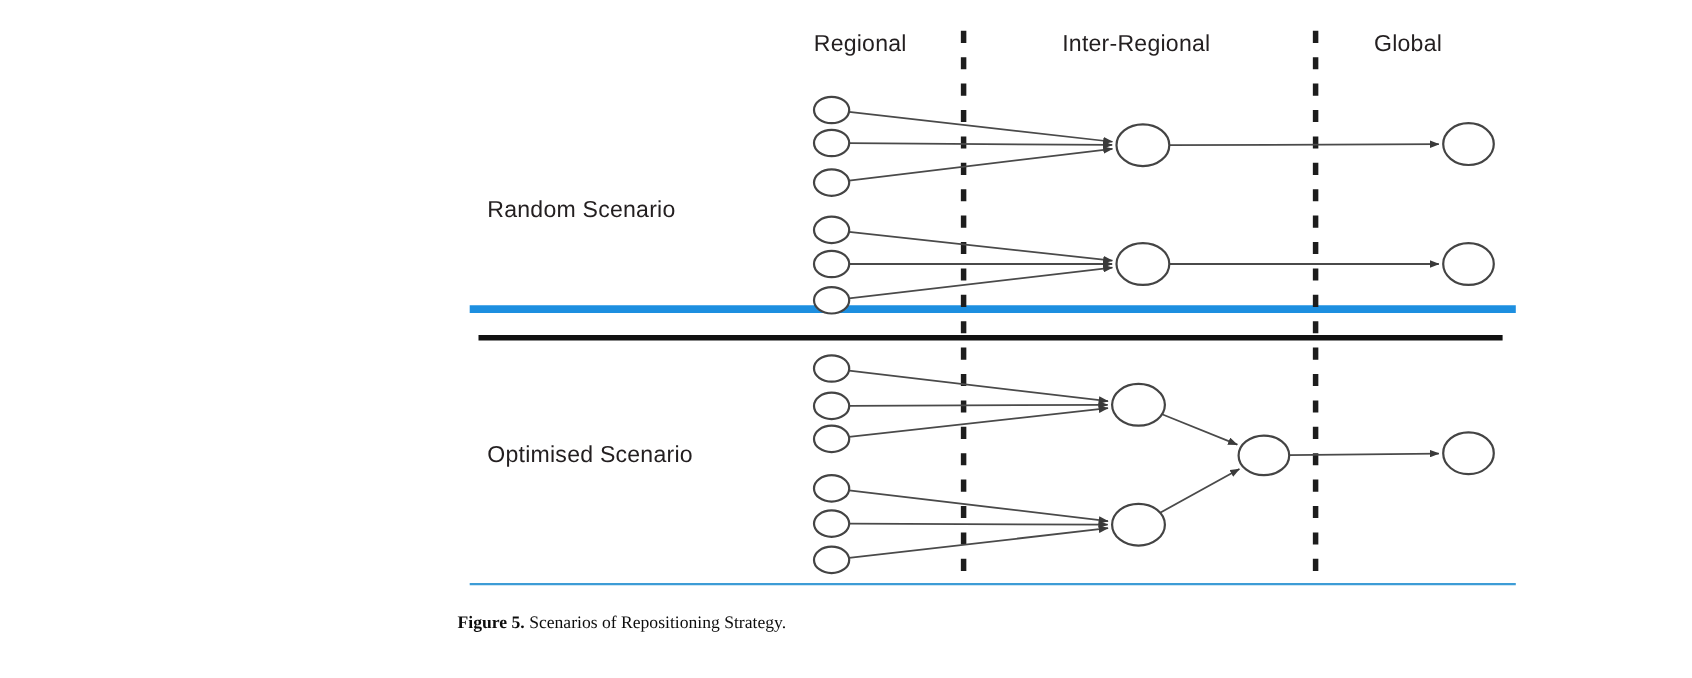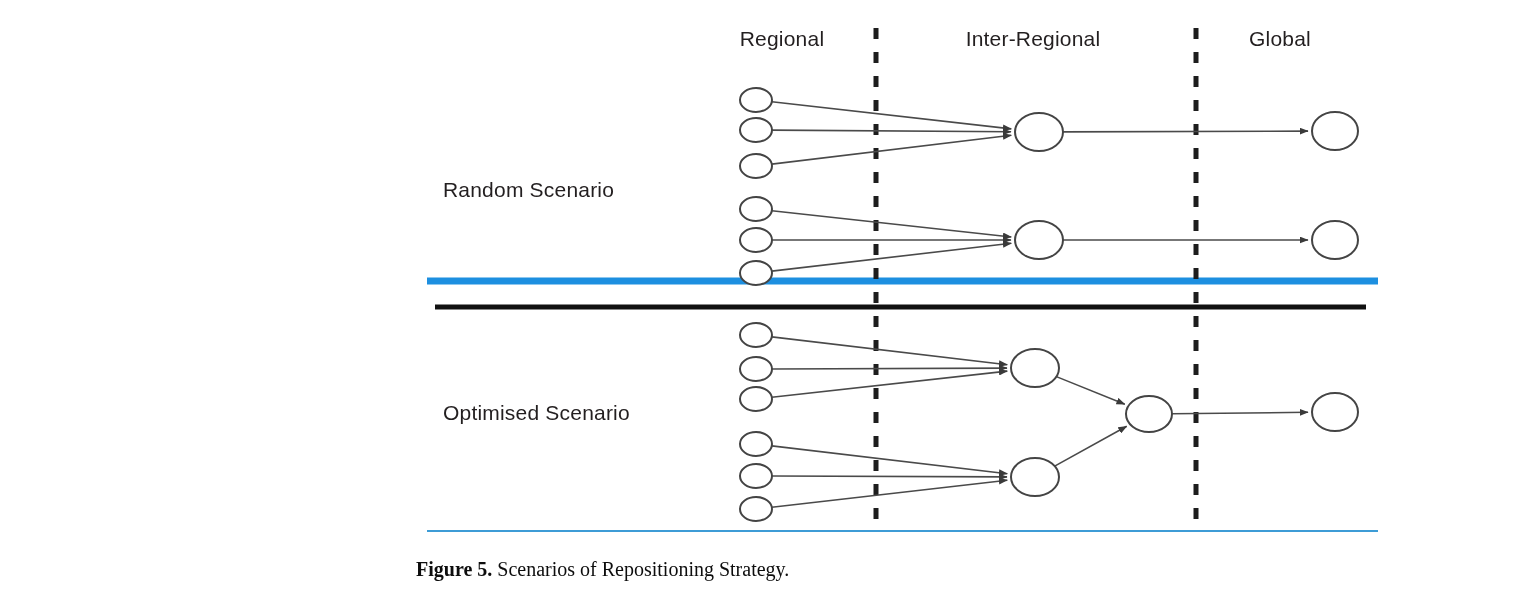--- a/index.html
+++ b/index.html
@@ -68,21 +68,21 @@
   .rule-blue-thin {
     stroke: #3d9cd6;
     stroke-width: 2.2;
   }
   .caption-block {
     position: absolute;
     left: 416px;
     top: 558px;
     width: 960px;
     font-family: "Liberation Serif", serif;
-    font-size: 20px;
+    font-size: 16px;
     color: #0d0d0d;
     white-space: nowrap;
   }
   .caption-label {
     font-weight: bold;
   }
   .caption-text {
     font-weight: normal;
   }
 </style>

